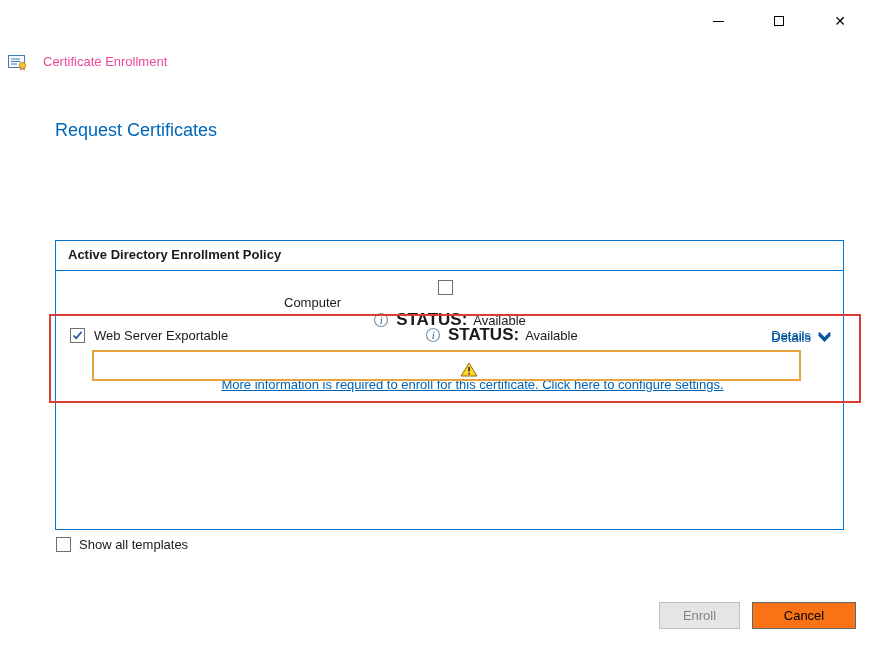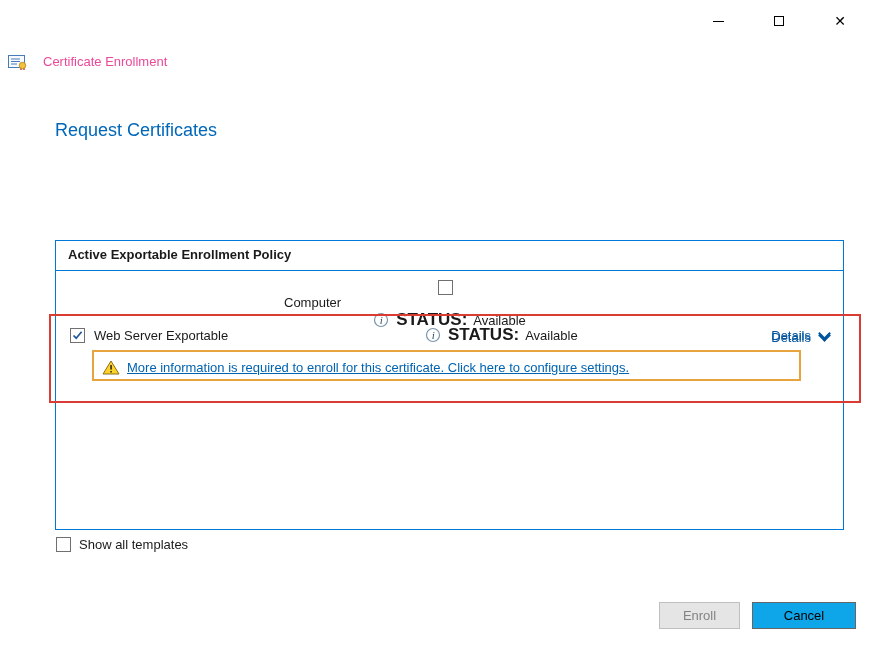--- a/index.html
+++ b/index.html
@@ -70,36 +70,36 @@
   .details {
     margin-left: auto; display: flex; align-items: center;
     color: #00539c; font-size: 13px; cursor: pointer;
   }
   .chev {
     width: 7px; height: 7px; margin-left: 9px; margin-top: -4px;
     border-right: 2px solid #00539c; border-bottom: 2px solid #00539c;
     transform: rotate(45deg);
   }
 
-  .warn-row { display: flex; align-items: center; margin-top: 6px; padding-left: 46px; height: 26px; }
+  .warn-row { display: flex; align-items: center; margin-top: 14px; padding-left: 46px; height: 26px; flex-direction: column; }
   .warn-row svg { margin-right: 7px; flex: none; }
   .more-link { font-size: 13px; color: #0063b1; text-decoration: underline; cursor: pointer; }
 
   
   .show-all { position: absolute; top: 537px; left: 56px; display: flex; align-items: center; font-size: 13px; }
   .show-all .cbox { margin-right: 8px; }
 
   
   .btn {
     position: absolute; top: 602px; height: 27px;
     font-size: 13px; font-family: "Liberation Sans", sans-serif;
     box-sizing: border-box; border-radius: 0;
   }
   .btn-enroll { left: 659px; width: 81px; background: #e5e5e5; border: 1px solid #bfbfbf; color: #838383; }
-  .btn-cancel { left: 752px; width: 104px; background: #0ea5e9; border: 1px solid #666666; color: #000; cursor: pointer; }
+  .btn-cancel { left: 752px; width: 104px; background: #f97316; border: 1px solid #666666; color: #000; cursor: pointer; }
 
   
   .red-box {
     position: absolute; left: 49px; top: 314px; width: 812px; height: 89px;
     border: 2px solid #da3b33; box-sizing: border-box; pointer-events: none;
   }
   .orange-box {
     position: absolute; left: 92px; top: 350px; width: 709px; height: 31px;
     border: 2px solid #e6a33e; box-sizing: border-box; pointer-events: none;
   }
@@ -130,21 +130,21 @@
       <path d="M13 13 L13 16 M16 13 L16 16" stroke="#d0342c" stroke-width="1.4"></path>
       <circle cx="14.5" cy="11.5" r="3.2" fill="#f5c33b" stroke="#bd8d2a"></circle>
     </svg>
     <span>Certificate Enrollment</span>
   </div>
 
   <h1 class="heading">Request Certificates</h1>
 
 
   <div class="panel">
-    <div class="panel-header">Active Exportable Enrollment Policy</div>
+    <div class="panel-header">Active Directory Enrollment Policy</div>
 
     <div class="row row1">
       <span class="cbox"></span>
       <span class="row-label">Computer</span>
       <span class="status">
         <svg width="16" height="16" viewBox="0 0 16 16">
           <circle cx="8" cy="8" r="6.5" fill="none" stroke="#7a95ab" stroke-width="1.2"></circle>
           <text x="8.2" y="12" font-size="11" font-style="italic" font-family="Liberation Serif, serif" text-anchor="middle" fill="#2e4d66">i</text>
         </svg>
         <span class="status-label">STATUS:</span>

